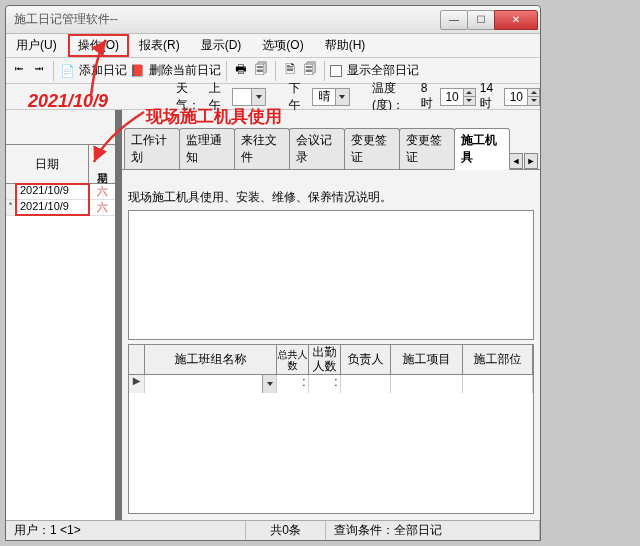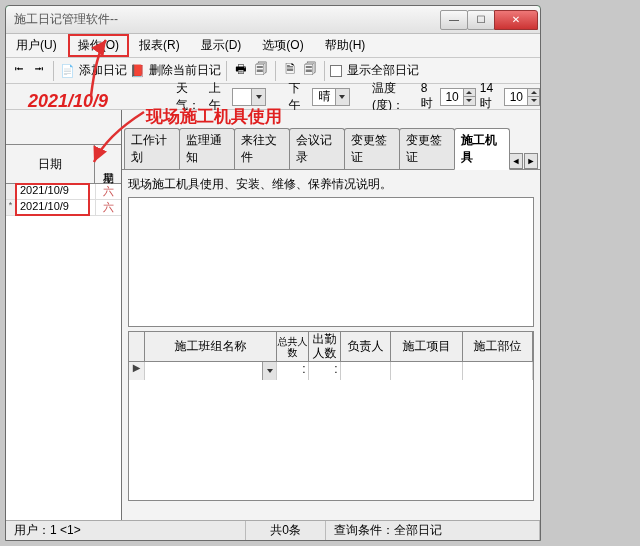--- a/index.html
+++ b/index.html
@@ -27,37 +27,37 @@
   .spinner .sval{padding:0 4px; min-width:22px; text-align:right;}
   .spinner .sarrows{display:flex;flex-direction:column;width:12px;border-left:1px solid #999;}
   .spinner .sarrows div{height:8px;background:#e3e3e3;display:flex;align-items:center;justify-content:center;}
   .spinner .sarrows div:first-child{border-bottom:1px solid #999;}
   .spinner .sarrows div::after{content:"";border-left:3px solid transparent;border-right:3px solid transparent;}
   .spinner .sarrows .up::after{border-bottom:3px solid #333;}
   .spinner .sarrows .dn::after{border-top:3px solid #333;}
   .annotation-date{ position:absolute; left:22px; top:85px; color:#e02020; font-weight:bold; font-size:18px; font-style:italic; }
   .annotation-tip{ position:absolute; left:140px; top:99px; color:#e02020; font-weight:bold; font-size:17px; }
   .main-row{ flex:1; display:flex; }
-  .left-pane{ width:116px; display:flex; flex-direction:column; border-right:1px solid #737373; background:#f3f3f3;}
+  .left-pane{ width:116px; display:flex; flex-direction:column; border-right:7px solid #737373; background:#f3f3f3;}
   .left-header{ display:flex; height:40px; border-top:1px solid #888; border-bottom:1px solid #888; font-size:12px; margin-top:34px;}
   .lh-date{ flex:1; display:flex; align-items:center; justify-content:center; border-right:1px solid #888;}
   .lh-week{ width:26px; display:flex; align-items:center; justify-content:center; writing-mode:vertical-rl; font-size:11px;}
   .left-rows{ flex:1; background:#fff; font-size:11px; position:relative;}
   .lrow{ display:flex; height:16px; border-bottom:1px solid #ddd;}
   .lrow .marker{width:10px; background:#efefef; border-right:1px solid #ccc; font-size:9px; text-align:center; color:#555;}
   .lrow .ldate{flex:1; padding-left:4px;}
   .lrow .lweek{width:26px; color:#c55; border-left:1px solid #ddd; text-align:center;}
   .date-highlight{ position:absolute; left:9px; top:-1px; width:75px; height:33px; border:2px solid #e03030; pointer-events:none;}
   .right-pane{ flex:1; display:flex; flex-direction:column; background:#f3f3f3;}
   .tabs-row{ height:22px; display:flex; align-items:flex-end; font-size:12px; padding:0 2px; border-bottom:1px solid #888; margin-top:38px;}
   .tab{ padding:3px 6px; border:1px solid #888; border-bottom:none; background:#e7e7e7; margin-right:-1px; border-radius:3px 3px 0 0;}
   .tab.active{ background:#fff; font-weight:bold; position:relative; z-index:2; border-bottom:1px solid #fff; margin-bottom:-1px;}
   .tab-scroll{ margin-left:auto; display:flex; gap:1px;}
   .tab-scroll div{width:14px;height:16px;border:1px solid #888;background:#e3e3e3;display:flex;align-items:center;justify-content:center;font-size:9px;}
-  .tab-content{ flex:1; padding:6px; display:flex; flex-direction:column; gap:4px;}
+  .tab-content{ flex:1; padding:6px; display:flex; flex-direction:column; gap:4px;justify-content:flex-end;}
   .label12{font-size:12px;}
   .textarea-box{ flex:0 0 130px; border:1px solid #888; background:#fff;}
   .sub-title{font-size:12px; margin-top:6px;}
   .team-table{ border:1px solid #888; background:#fff; font-size:12px;}
   .tt-head{display:flex; height:30px; border-bottom:1px solid #888;}
   .tt-head .th{border-right:1px solid #888; display:flex; align-items:center; justify-content:center; background:#efefef; text-align:center; line-height:1.1;}
   .th-marker{width:16px;}
   .th-name{width:132px;}
   .th-total{width:32px; font-size:10px;}
   .th-attend{width:32px; font-size:12px;}

